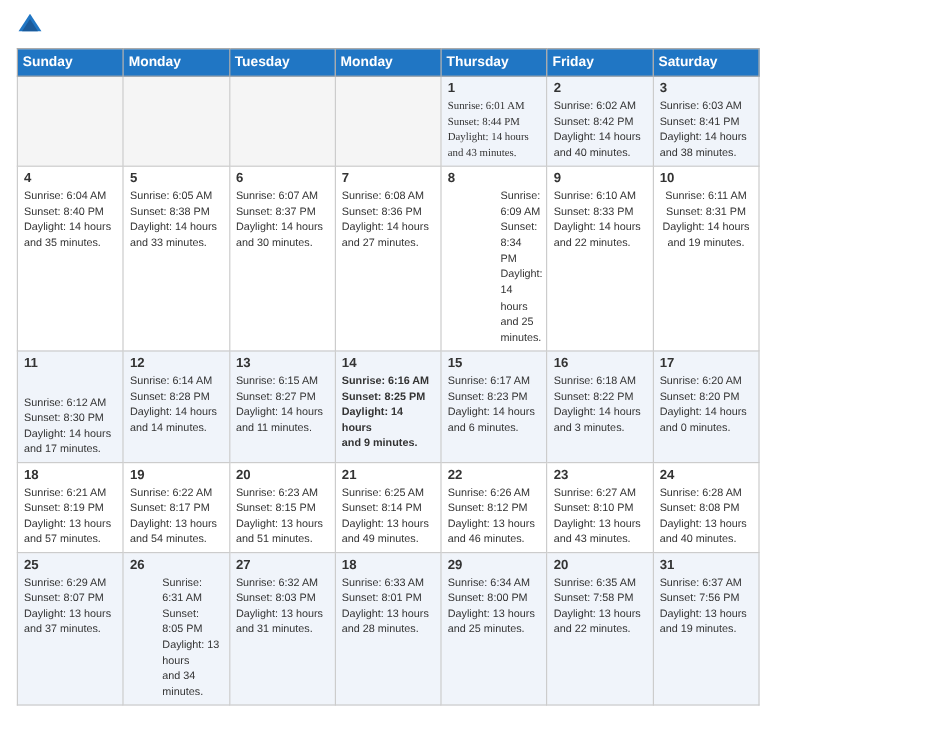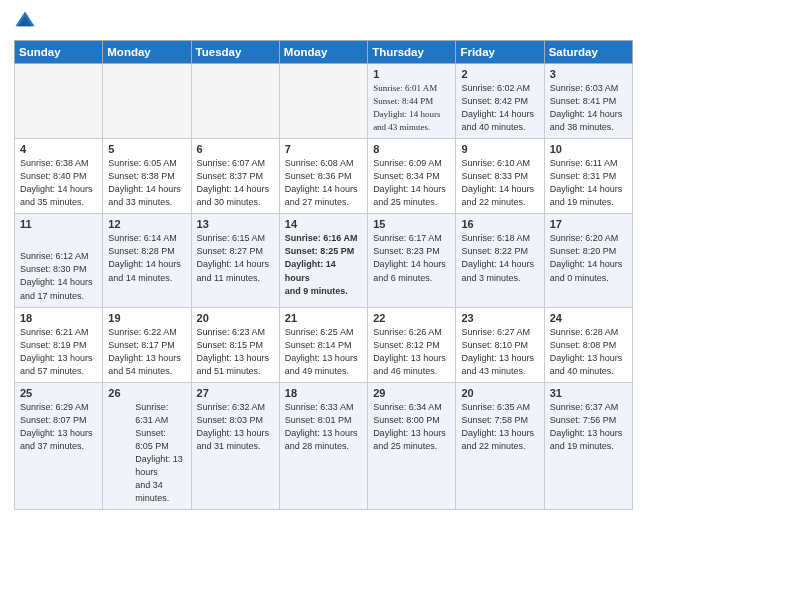--- a/index.html
+++ b/index.html
@@ -148,21 +148,21 @@
             <span class="day-num">3</span>
             <div class="day-info" style="white-space: pre-line;">Sunrise: 6:03 AM
 Sunset: 8:41 PM
 Daylight: 14 hours
 and 38 minutes.</div>
           </td>
         </tr>
         <tr>
           <td>
             <span class="day-num">4</span>
-            <div class="day-info" style="white-space: pre-line;">Sunrise: 6:38 AM
+            <div class="day-info" style="white-space: pre-line;">Sunrise: 6:04 AM
 Sunset: 8:40 PM
 Daylight: 14 hours
 and 35 minutes.</div>
           </td>
           <td>
             <span class="day-num">5</span>
             <div class="day-info" style="white-space: pre-line;">Sunrise: 6:05 AM
 Sunset: 8:38 PM
 Daylight: 14 hours
 and 33 minutes.</div>
@@ -176,35 +176,35 @@
           </td>
           <td>
             <span class="day-num">7</span>
             <div class="day-info" style="white-space: pre-line;">Sunrise: 6:08 AM
 Sunset: 8:36 PM
 Daylight: 14 hours
 and 27 minutes.</div>
           </td>
           <td>
             <span class="day-num">8</span>
-            <div class="day-info" style="white-space: pre-line;">Sunrise: 6:09 AM
+            <div class="day-info" style="white-space: pre-line; margin-left: 44px;">Sunrise: 6:09 AM
 Sunset: 8:34 PM
 Daylight: 14 hours
 and 25 minutes.</div>
           </td>
           <td>
             <span class="day-num">9</span>
             <div class="day-info" style="white-space: pre-line;">Sunrise: 6:10 AM
 Sunset: 8:33 PM
 Daylight: 14 hours
 and 22 minutes.</div>
           </td>
           <td>
             <span class="day-num">10</span>
-            <div class="day-info" style="white-space: pre-line;">Sunrise: 6:11 AM
+            <div class="day-info" style="white-space: pre-line; text-align: center;">Sunrise: 6:11 AM
 Sunset: 8:31 PM
 Daylight: 14 hours
 and 19 minutes.</div>
           </td>
         </tr>
         <tr>
           <td class="alt-row">
             <span class="day-num">11</span>
             <div class="day-info" style="white-space: pre-line; margin-top: 20px;">Sunrise: 6:12 AM
 Sunset: 8:30 PM

